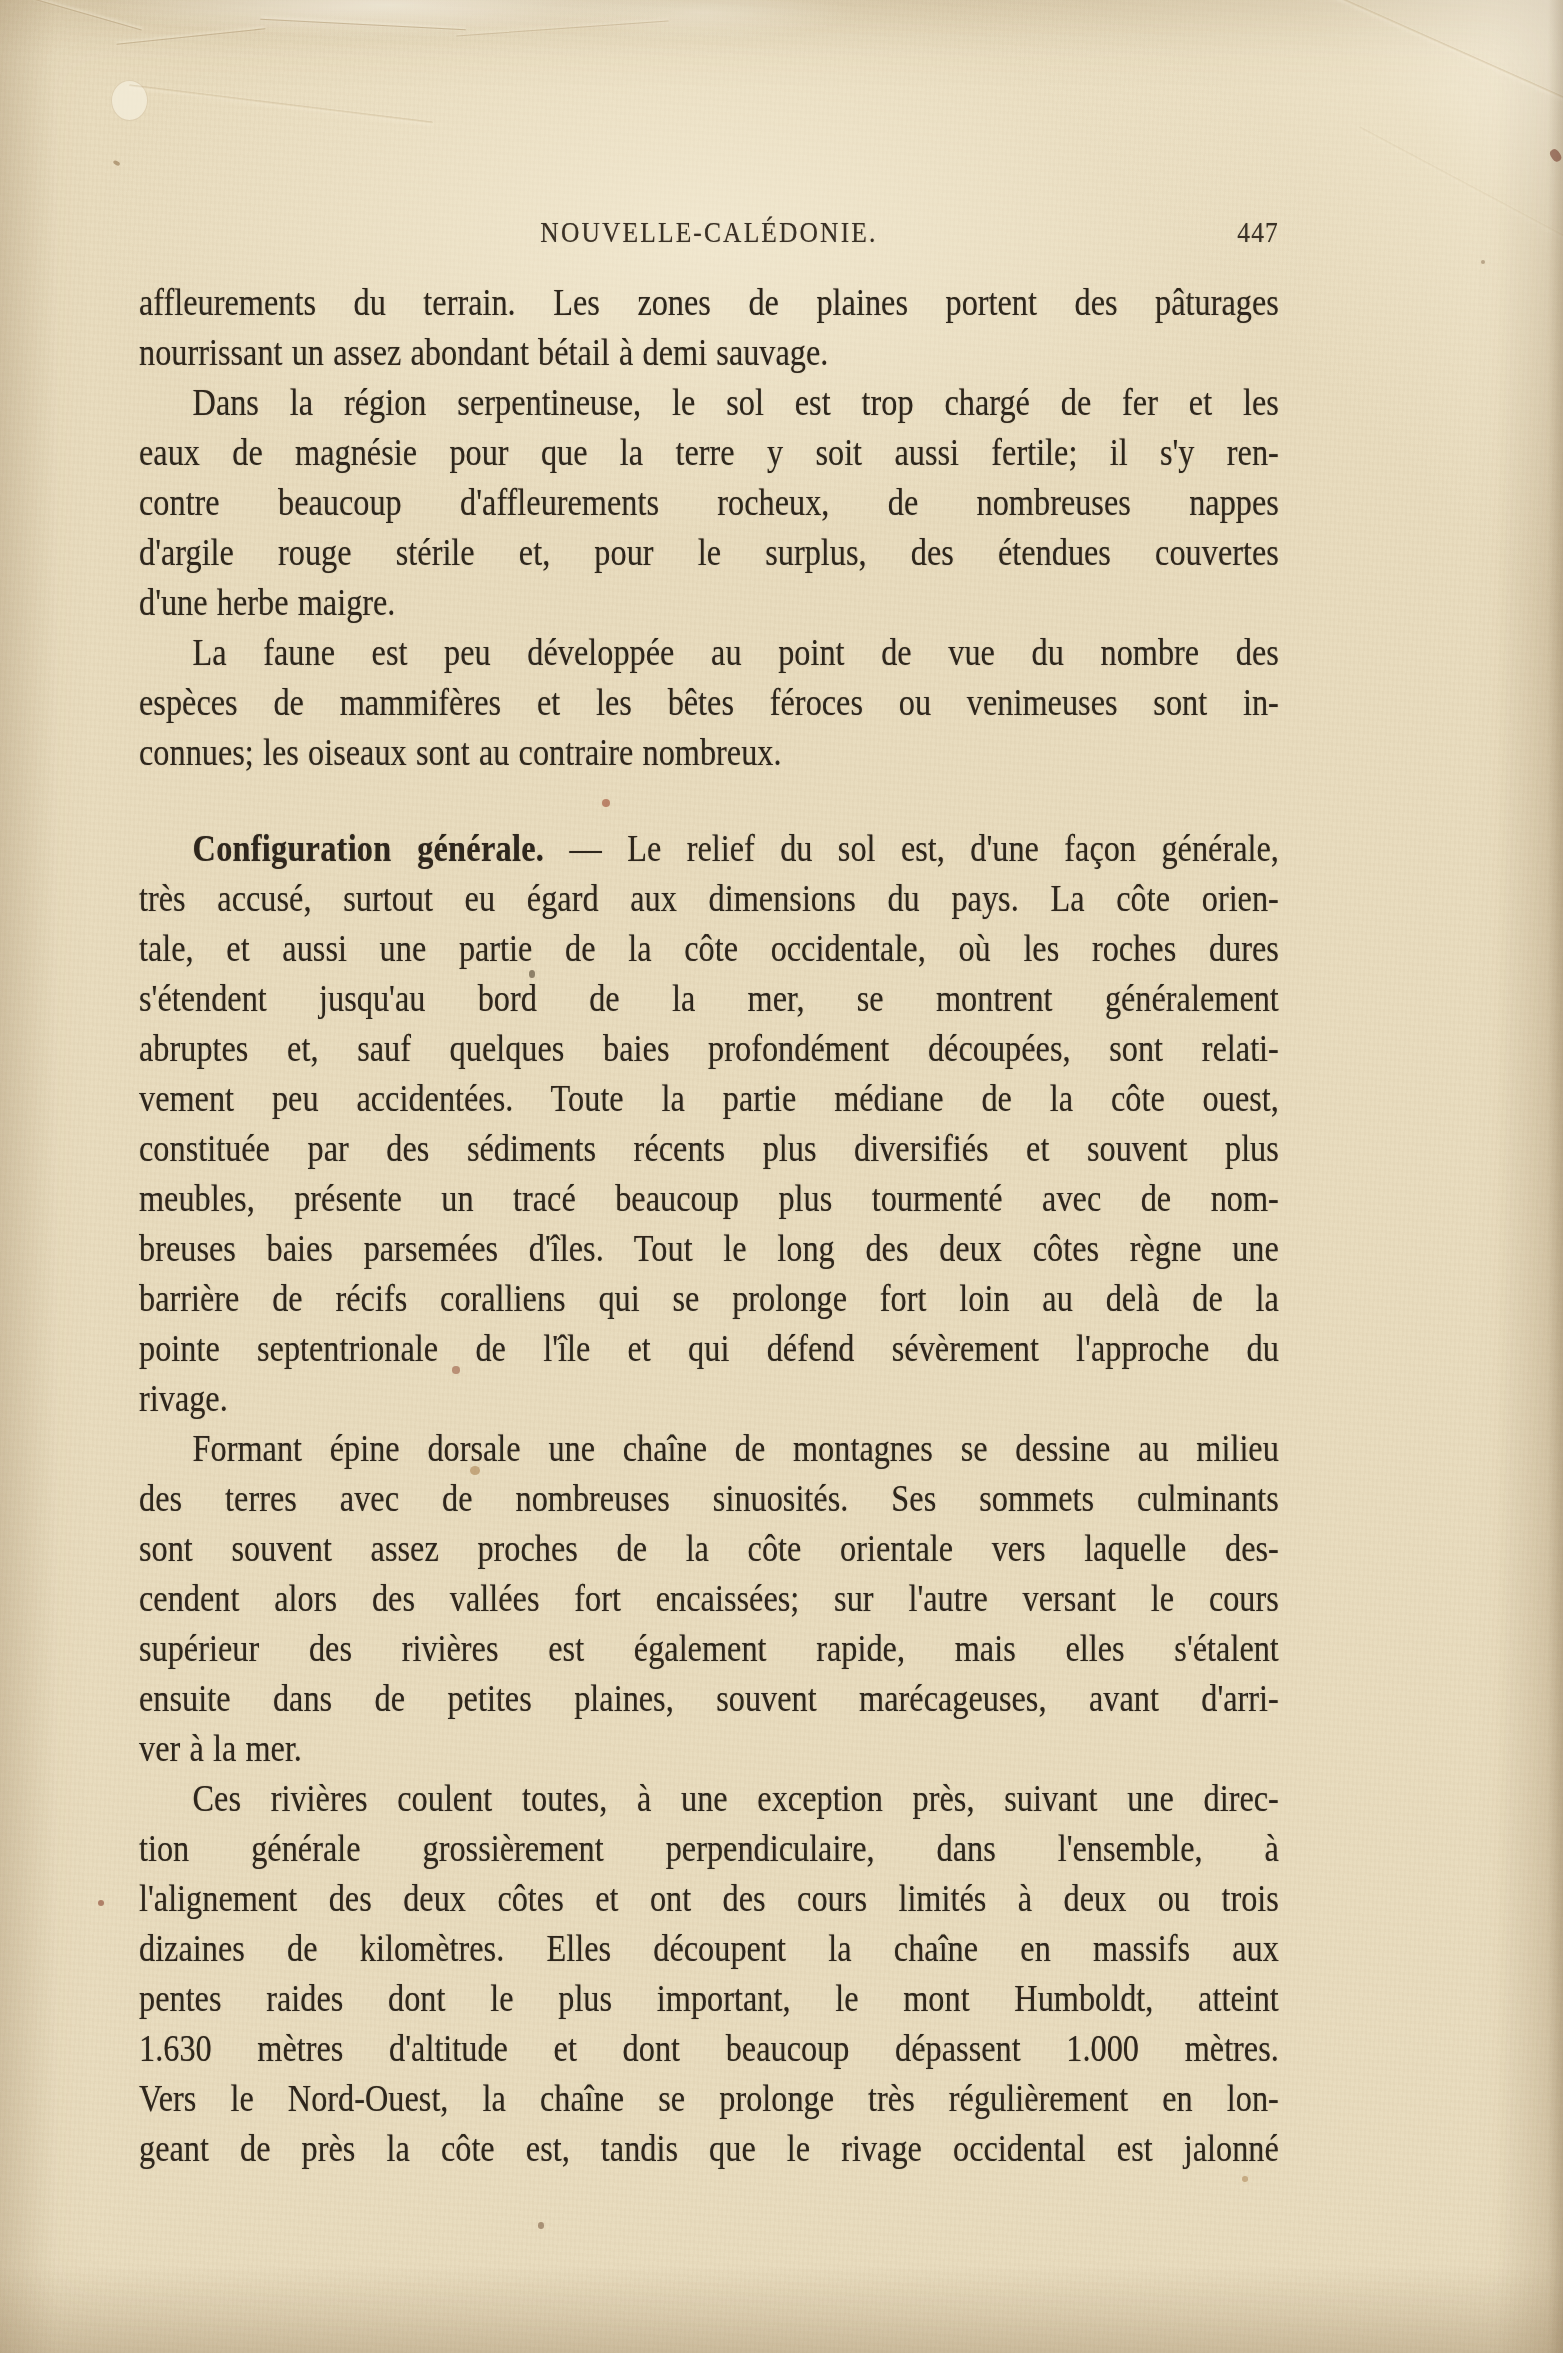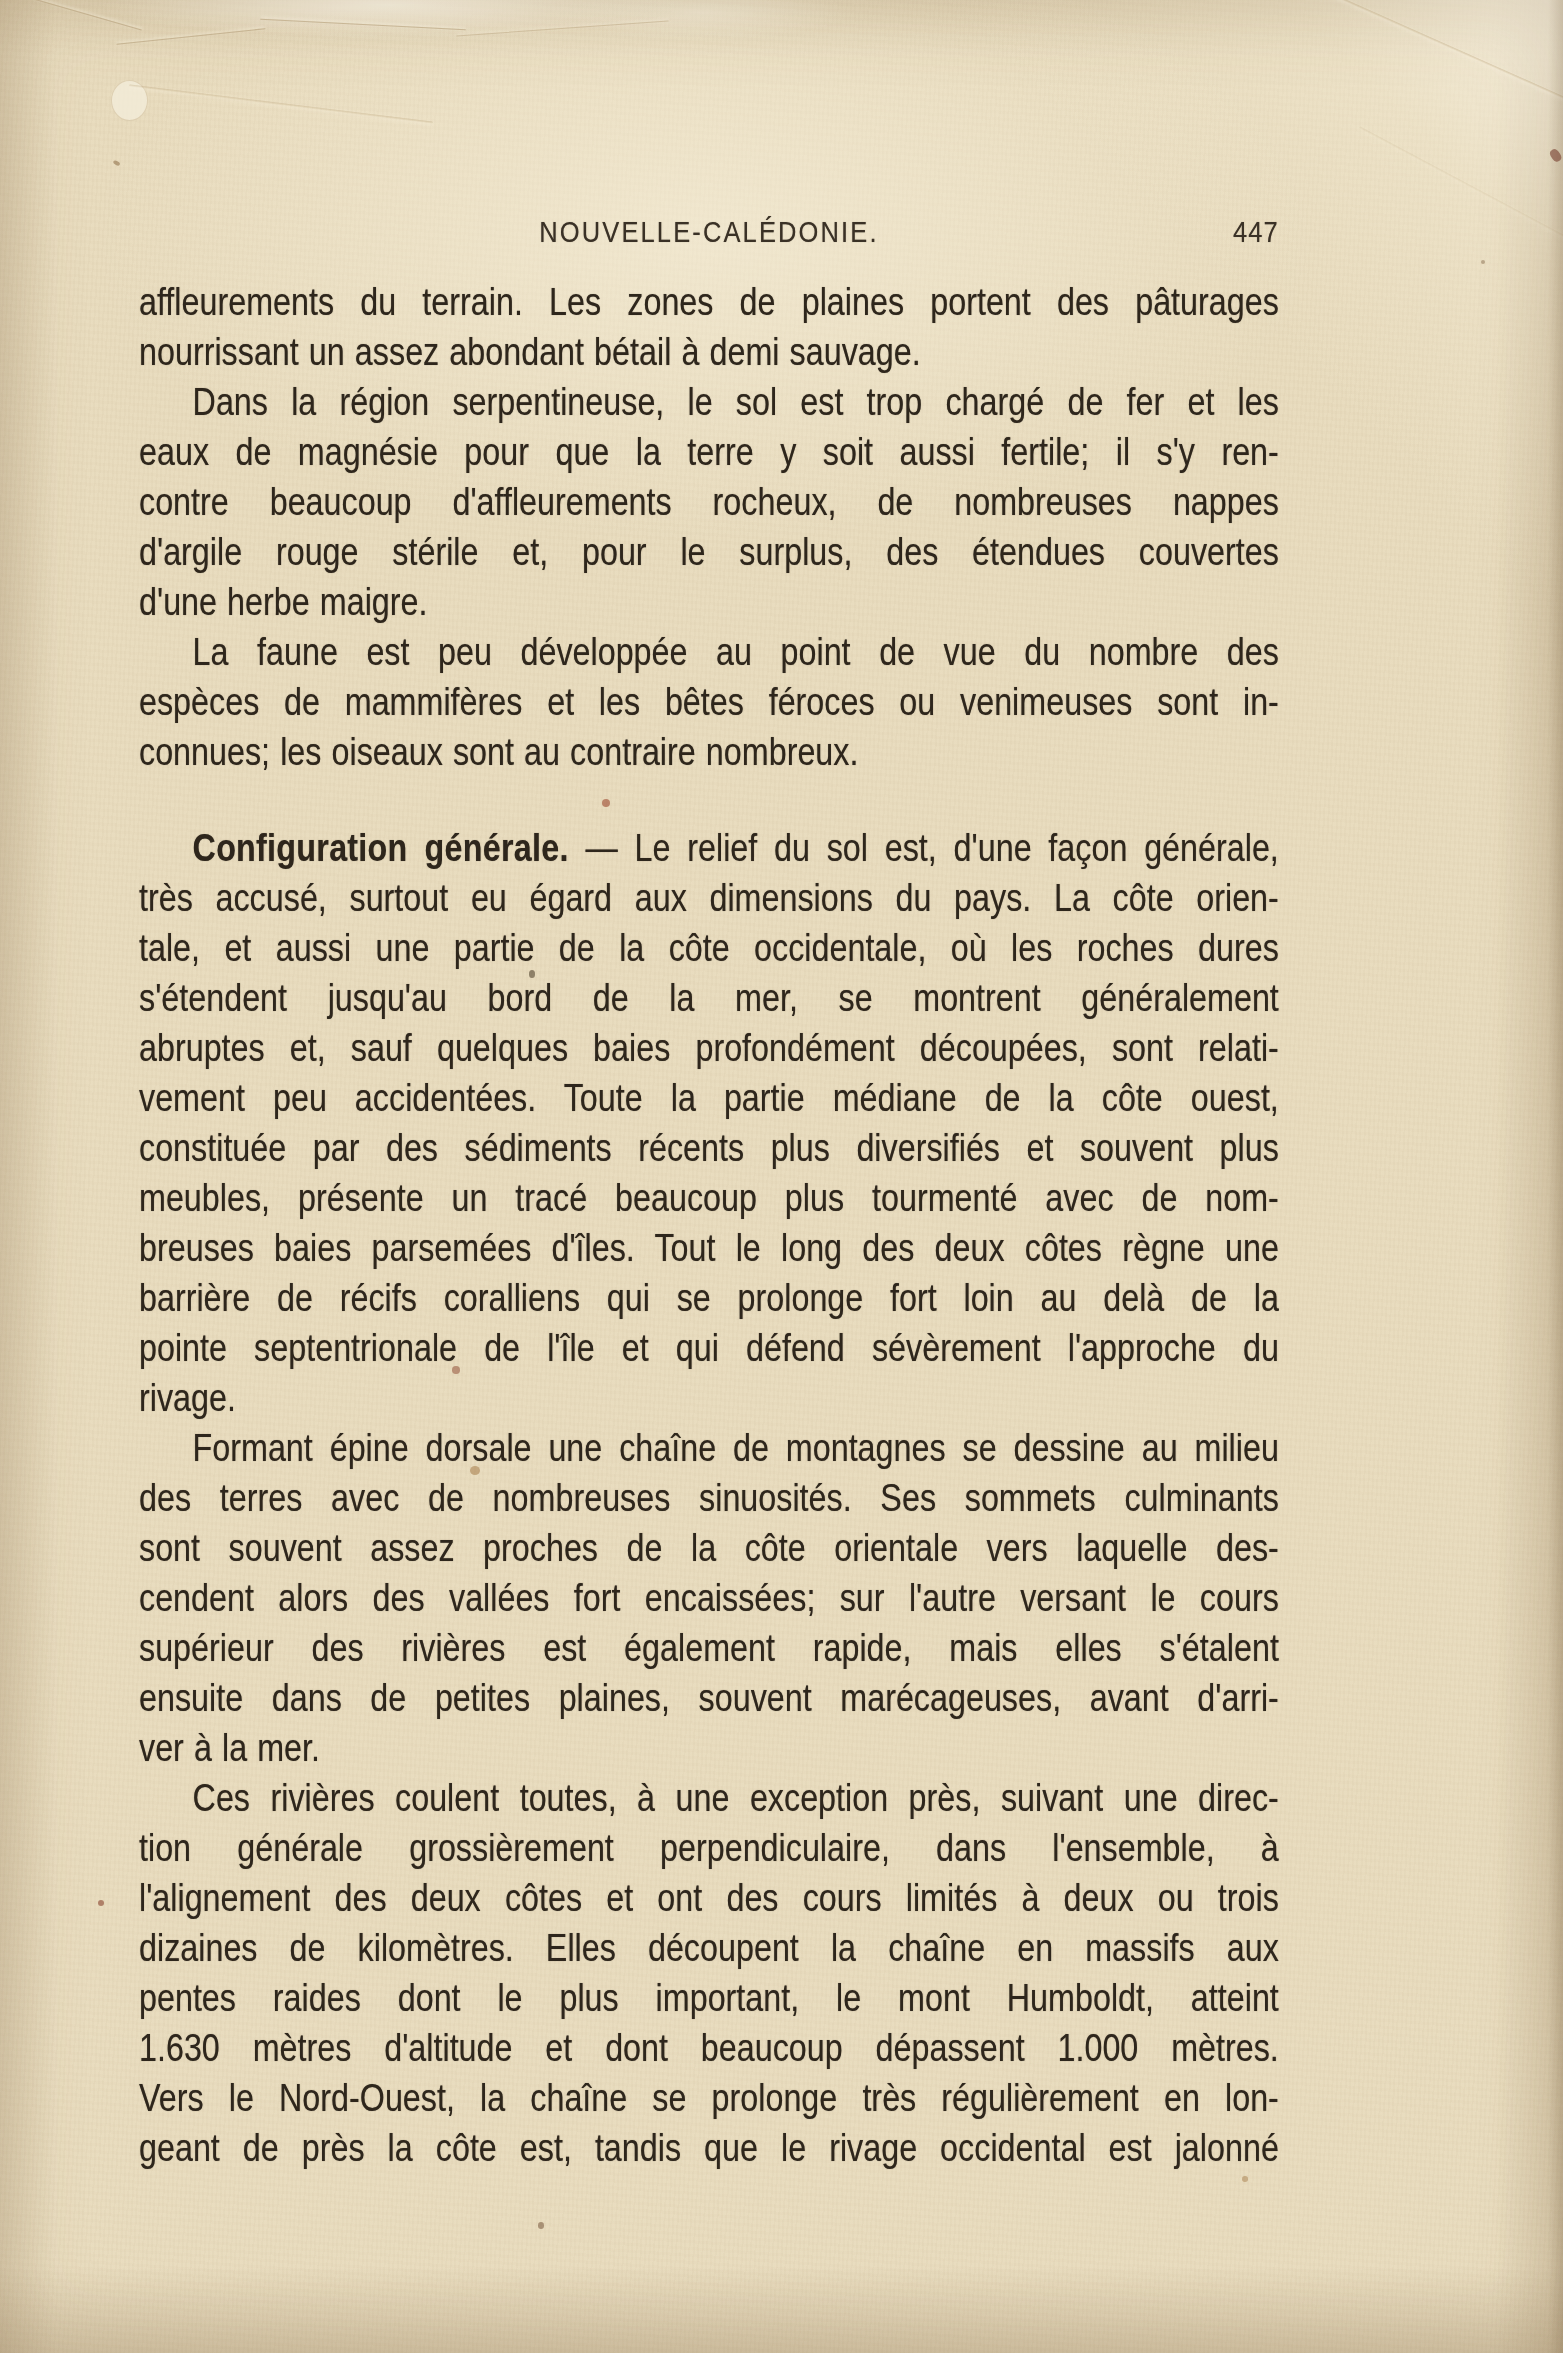--- a/index.html
+++ b/index.html
@@ -19,21 +19,21 @@
       linear-gradient(225deg, rgba(248,242,226,0.8) 0%, rgba(244,236,214,0.35) 7%, rgba(232,219,189,0) 16%),
       
       linear-gradient(to right, rgba(135,110,75,0.16) 0px, rgba(135,110,75,0) 56px),
       linear-gradient(to left, rgba(135,110,75,0.2) 0px, rgba(135,110,75,0) 69px),
       linear-gradient(to top, rgba(135,110,75,0.22) 0px, rgba(135,110,75,0) 88px),
       linear-gradient(to bottom, rgba(160,135,95,0.12) 0px, rgba(160,135,95,0) 56px),
       
       repeating-linear-gradient(93deg, rgba(120,100,70,0.022) 0 1.9px, rgba(255,250,235,0.022) 1.9px 4.4px),
       repeating-linear-gradient(4deg, rgba(120,100,70,0.016) 0 3.1px, rgba(255,250,235,0.016) 3.1px 6.9px);
     box-shadow: inset 0 0 88px rgba(120,95,60,0.18);
-    font-family: Liberation Sans, sans-serif;
+    font-family: Liberation Serif, serif;
     color: var(--ink, #2e261c);
   }
 
   
   .header-row {
     position: absolute;
     left: 139px; top: 214px;
     width: 1341px; height: 38px;
     transform: scaleX(0.85);
     transform-origin: left top;

